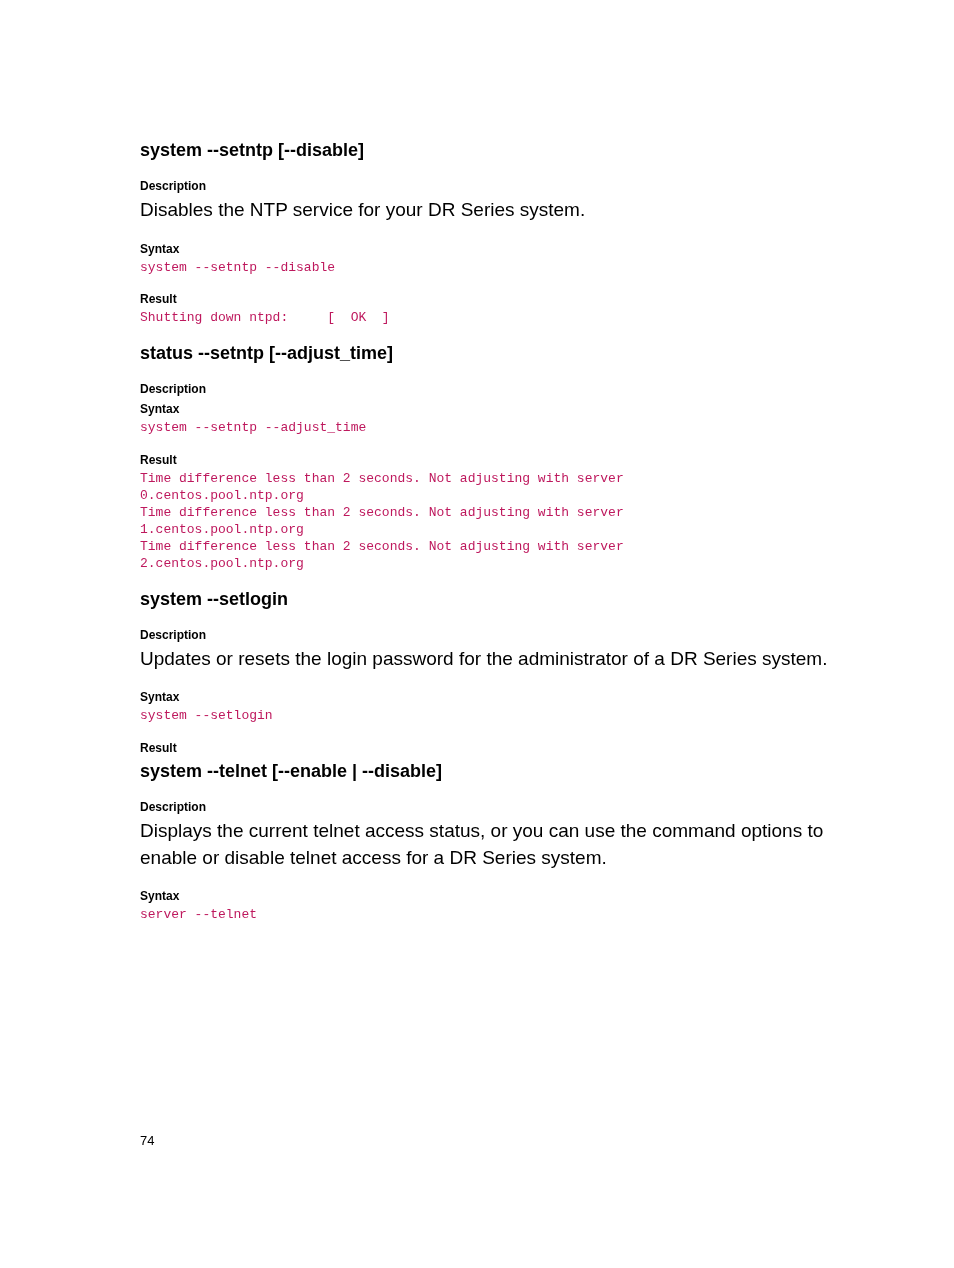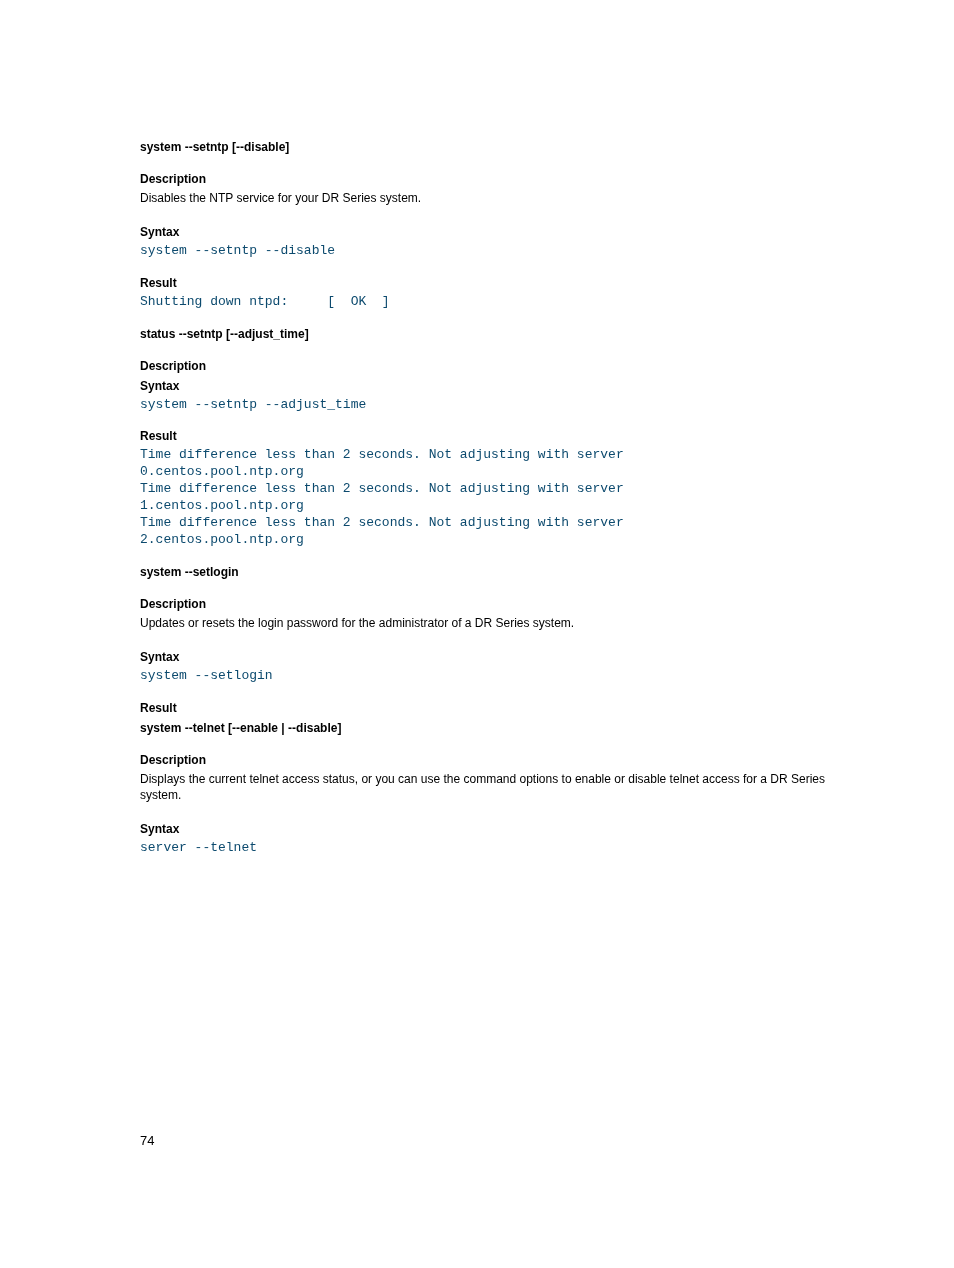--- a/index.html
+++ b/index.html
@@ -12,40 +12,40 @@
   .page {
     width: 954px;
     height: 1268px;
     box-sizing: border-box;
     padding: 140px 110px 0 140px;
     position: relative;
   }
   .section-title {
     font-family: Arial, Helvetica, sans-serif;
     font-weight: bold;
-    font-size: 12px;
+    font-size: 18px;
     margin: 0 0 18px 0;
     letter-spacing: 0px;
   }
   .sub-heading {
     font-family: Arial, Helvetica, sans-serif;
     font-weight: bold;
     font-size: 12px;
     margin: 0 0 4px 0;
   }
   .body-text {
     font-family: Arial, Helvetica, sans-serif;
-    font-size: 12px;
+    font-size: 19px;
     line-height: 1.4;
     margin: 0 0 18px 0;
   }
   pre.code-block {
     font-family: "Courier New", Courier, monospace;
     font-size: 13px;
-    color: #0c4a6e;
+    color: #be185d;
     margin: 2px 0 16px 0;
     white-space: pre;
     line-height: 1.3;
   }
   .block { margin-bottom: 6px; }
   .page-number {
     position: absolute;
     bottom: 120px;
     left: 140px;
     font-size: 13px;

